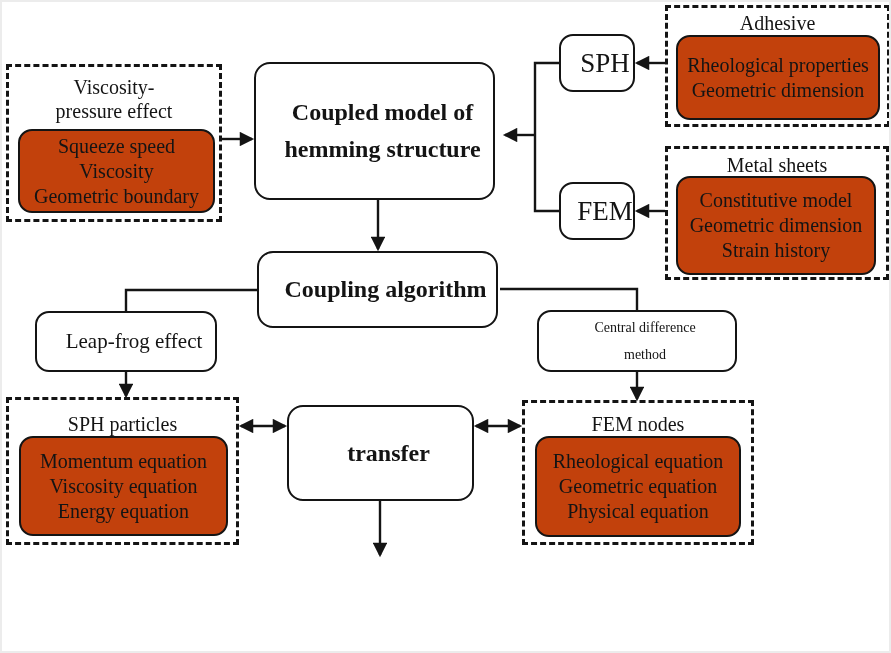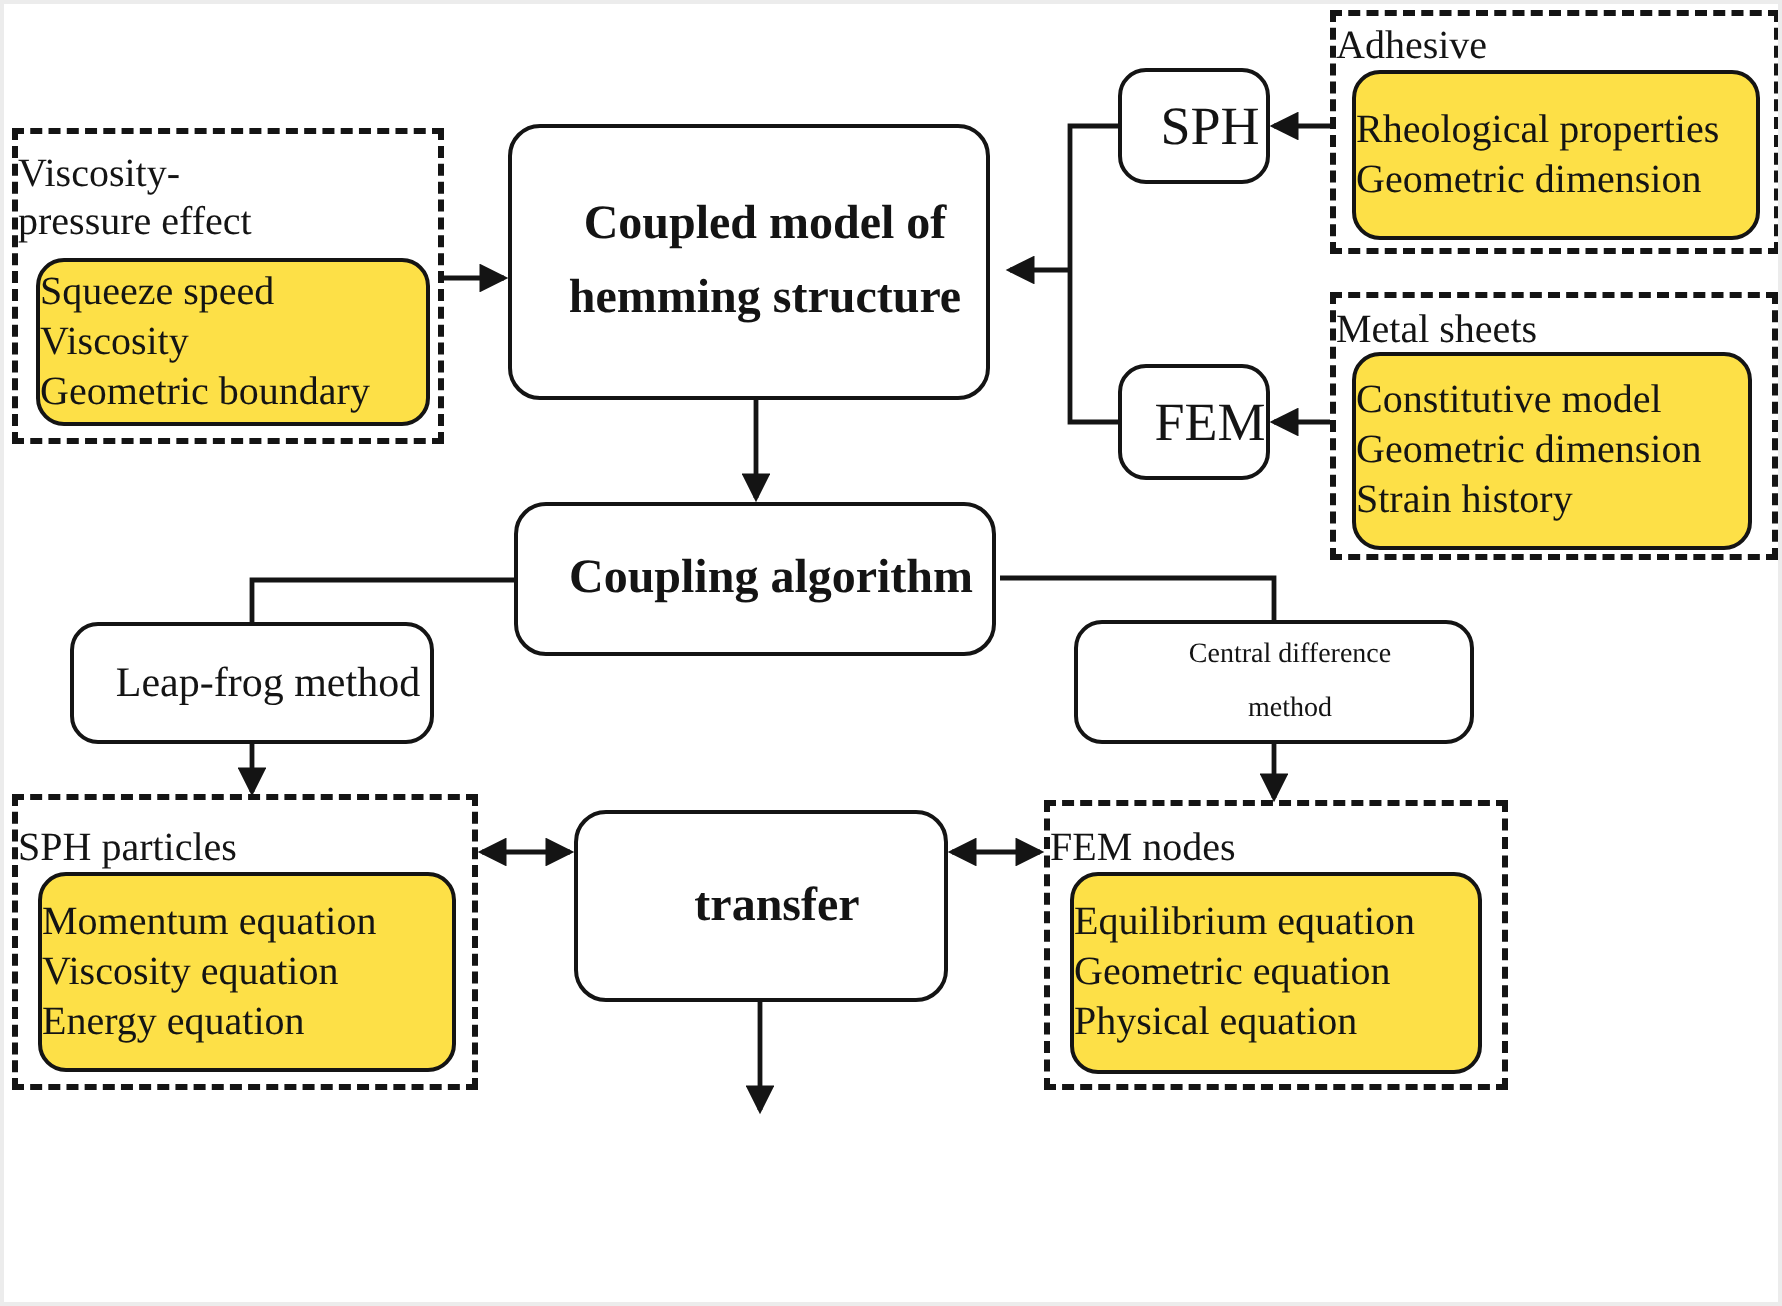--- a/index.html
+++ b/index.html
@@ -15,24 +15,24 @@
     border:2.5px solid #141414;border-radius:16px;
     display:flex;flex-direction:column;align-items:center;justify-content:center;
     text-align:center;
     padding-left:16px;
   }
   .node.bold{font-weight:bold;font-size:24px;}
   .group{
     position:absolute;z-index:2;background:transparent;
     border:3px dashed #141414;
   }
-  .group .gtitle{position:absolute;left:0;width:100%;font-size:20px;line-height:24px;}
+  .group .gtitle{position:absolute;left:0;width:100%;text-align:center;font-size:20px;line-height:24px;}
   .group .inner{
-    position:absolute;background:#fde047;border:2.5px solid #141414;border-radius:14px;
-    display:flex;flex-direction:column;align-items:flex-start;justify-content:center;
+    position:absolute;background:#c2410c;border:2.5px solid #141414;border-radius:14px;
+    display:flex;flex-direction:column;align-items:center;justify-content:center;
     text-align:center;font-size:20px;line-height:25px;
   }
   
   #n-coupled  {left:252px;top:60px; width:241px;height:138px;line-height:37px;}
   #n-sph      {left:557px;top:32px; width:76px; height:58px; font-size:27px;border-radius:14px;}
   #n-fem      {left:557px;top:180px;width:76px; height:58px; font-size:27px;border-radius:14px;}
   #n-coupling {left:255px;top:249px;width:241px;height:77px;}
   #n-leapfrog {left:33px; top:309px;width:182px;height:61px;font-size:21px;border-radius:14px;}
   #n-central  {left:535px;top:308px;width:200px;height:62px;font-size:14px;line-height:27px;border-radius:14px;}
   #n-contact  {left:285px;top:403px;width:187px;height:96px;line-height:36px;}
@@ -120,21 +120,21 @@
       <div>Geometric dimension</div>
       <div>Strain history</div>
     </div>
   </div>
 
   <div class="node bold" id="n-coupling">
     <div>Coupling algorithm</div>
   </div>
 
   <div class="node" id="n-leapfrog">
-    <div>Leap-frog method</div>
+    <div>Leap-frog effect</div>
   </div>
   <div class="node" id="n-central">
     <div>Central difference</div>
     <div>method</div>
   </div>
 
   <div class="group" id="g-sphparticles">
     <div class="gtitle">SPH particles</div>
     <div class="inner">
       <div>Momentum equation</div>
@@ -143,20 +143,20 @@
     </div>
   </div>
 
   <div class="node bold" id="n-contact">
     <div>transfer</div>
   </div>
 
   <div class="group" id="g-femnodes">
     <div class="gtitle">FEM nodes</div>
     <div class="inner">
-      <div>Equilibrium equation</div>
+      <div>Rheological equation</div>
       <div>Geometric equation</div>
       <div>Physical equation</div>
     </div>
   </div>
 
 
 </div>
 
 </body></html>

